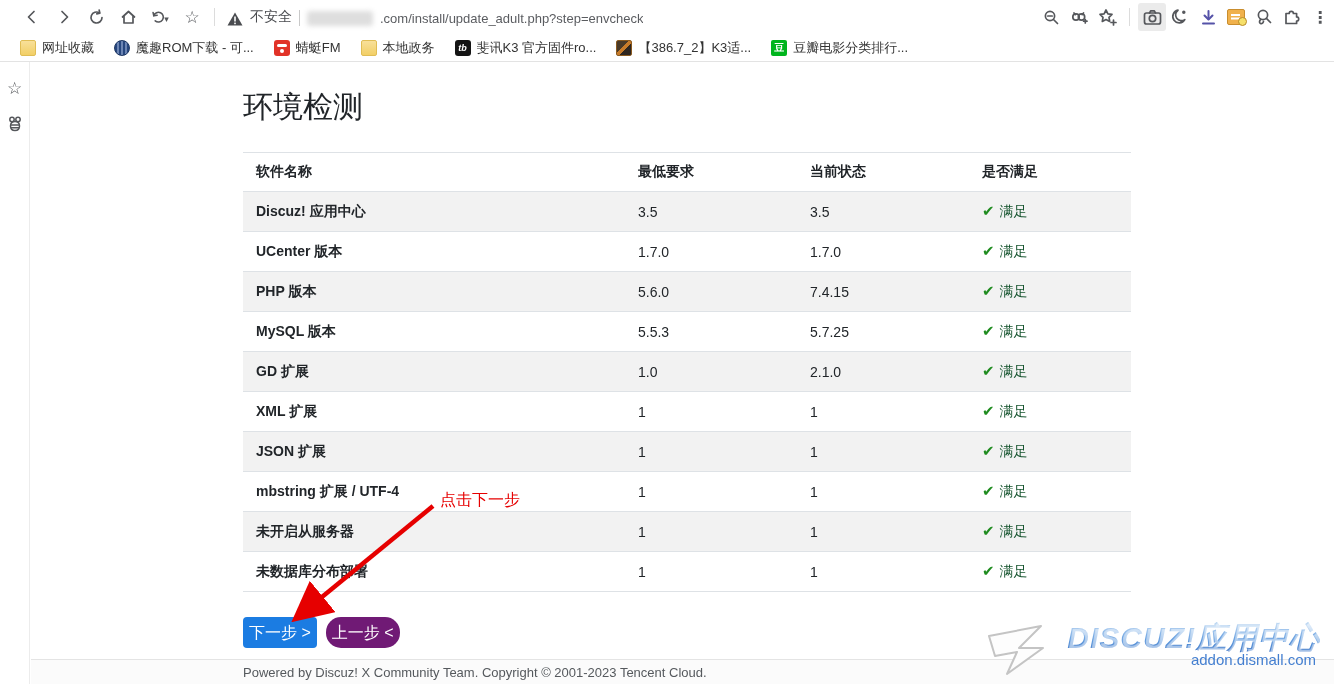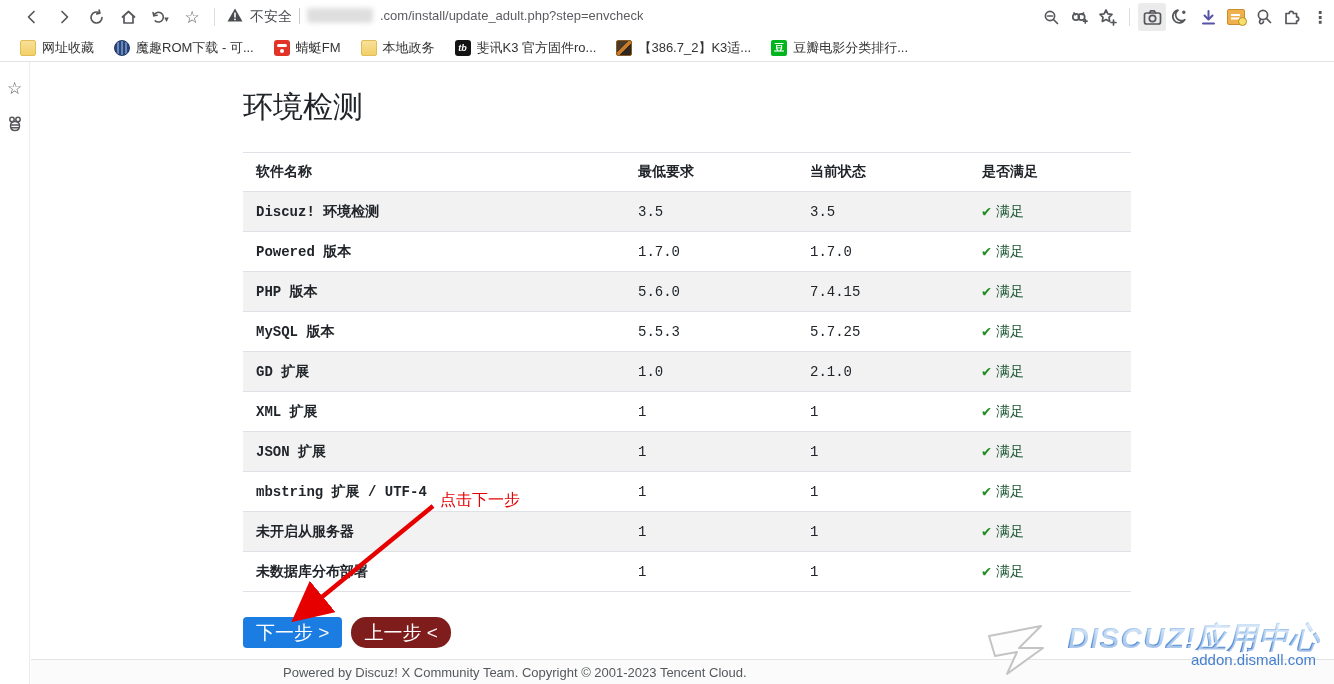--- a/index.html
+++ b/index.html
@@ -11,21 +11,21 @@
              background:#fff; display:flex; align-items:center; }
   .nav-group { display:flex; align-items:center; gap:4px; padding-left:18px; }
   .tb-btn { width:28px; height:28px; display:flex; align-items:center; justify-content:center;
             color:#55575b; border-radius:4px; cursor:pointer; flex:none; }
   .tb-btn svg { stroke:#55575b; fill:none; stroke-width:1.7; stroke-linecap:round; stroke-linejoin:round; }
   .tb-sep { width:1px; height:18px; background:#dcdcdc; margin:0 8px; flex:none; }
   .glyph-star::after { content:"☆"; font-size:17px; line-height:1; }
   .glyph-dots::after { content:"⋮"; font-size:16px; font-weight:bold; color:#55575b; }
   .caret::after { content:"▾"; font-size:9px; color:#55575b; margin-left:-2px; }
 
-  .addr { display:flex; align-items:flex-start; gap:7px; margin-left:4px; flex:1; min-width:0; }
+  .addr { display:flex; align-items:flex-end; gap:7px; margin-left:4px; flex:1; min-width:0; }
   .warn-tri { width:16px; height:14px; position:relative; flex:none; }
   .sec-label { font-size:14px; color:#4a4c50; white-space:nowrap; }
   .addr-sep { width:1px; height:16px; background:#c9c9c9; }
   .blur-domain { width:66px; height:15px; border-radius:3px; background:#dedede; filter:blur(2.5px); flex:none; }
   .url-text { font-size:13px; color:#5a5c60; white-space:nowrap; overflow:hidden; }
 
   .action-group { display:flex; align-items:center; padding-right:0; }
   .tb-btn.active-tool { background:#ebebeb; border-radius:3px; }
   .dl-icon svg { stroke:#5552a8; }
   .note-box { width:18px; height:16px; background:#f0b14c; border:1px solid #c98d2e; border-radius:2px; position:relative; }
@@ -63,46 +63,46 @@
   .rail-btn { width:20px; height:20px; display:flex; align-items:center; justify-content:center;
               color:#55575b; cursor:pointer; }
   .rail-btn svg { stroke:#55575b; fill:none; stroke-width:1.5; stroke-linecap:round; stroke-linejoin:round; }
 
   
   .main { position:absolute; top:62px; left:31px; width:1303px; height:622px; background:#fff; }
   .content { padding:26px 0 0 212px; }
   .page-title { font-size:30px; font-weight:500; color:#212529; line-height:38px; }
 
   table.env-table { border-collapse:collapse; width:888px; margin-top:26px; font-size:14px; color:#212529; }
-  table.env-table th, table.env-table td { text-align:left; padding:10px 13px; border-top:1px solid #dee2e6;font-family:Liberation Mono, monospace; }
+  table.env-table th, table.env-table td { text-align:left; padding:10px 13px; border-top:1px solid #dee2e6; }
   table.env-table thead th { border-bottom:1px solid #dee2e6; font-weight:bold; }
   table.env-table tbody th { font-weight:bold; }
   table.env-table tbody tr:nth-child(odd) { background:#f2f2f2; }
   table.env-table tbody tr:last-child { border-bottom:1px solid #dee2e6; }
   .col-name  { width:382px; }
   .col-min   { width:172px; }
   .col-cur   { width:172px; }
   .col-ok    { width:162px; }
   .check { color:#1f8c1f; font-weight:bold; margin-right:5px; font-size:15px; }
   .ok-text { color:#14532d; }
 
   .btn-row { margin-top:25px; display:flex; gap:9px; }
-  .btn { font-size:19px; color:#fff; border:none; border-radius:4px; padding:7px 13px;
+  .btn { font-size:16px; color:#fff; border:none; border-radius:4px; padding:7px 6px;
          cursor:pointer; line-height:17px; font-family:inherit; }
   .btn-primary { background:#1b7ce2; }
-  .btn-secondary { background:#7f1d1d;border-radius:15px; }
+  .btn-secondary { background:#701a75;border-radius:15px; }
 
   
   .annot-text { position:absolute; left:440px; top:490px; color:#e60000; font-size:16px;
                 font-weight:500; z-index:6; white-space:nowrap; }
   .annot-arrow { position:absolute; left:280px; top:498px; width:170px; height:135px; z-index:6; }
 
   
   .footer { position:absolute; left:31px; bottom:0; width:1303px; height:25px; background:#fbfbfb;
-            border-top:1px solid #e4e4e4; display:flex; align-items:center;padding-left:40px; }
+            border-top:1px solid #e4e4e4; display:flex; align-items:center; }
   .footer-text { margin-left:212px; font-size:13px; color:#55595d; }
 
   
   .watermark { position:absolute; right:14px; bottom:6px; z-index:7; display:flex;
                align-items:flex-start; gap:2px; }
   .wm-text { text-align:right; }
   .wm-title { font-size:30px; font-weight:bold; font-style:italic; letter-spacing:1px;
               background:linear-gradient(#b9d5f2 10%, #5a97dd 55%, #3a72c4 100%);
               -webkit-background-clip:text; background-clip:text; color:transparent;
               text-shadow:1px 1px 1px rgba(255,255,255,.55); line-height:32px; }
@@ -278,29 +278,29 @@
       <thead>
         <tr>
           <th class="col-name">软件名称</th>
           <th class="col-min">最低要求</th>
           <th class="col-cur">当前状态</th>
           <th class="col-ok">是否满足</th>
         </tr>
       </thead>
       <tbody id="env-tbody">
           <tr>
-    <th class="col-name">Discuz! 环境检测</th>
+    <th class="col-name">Discuz! 应用中心</th>
     <td class="col-min">3.5</td>
     <td class="col-cur">3.5</td>
     <td class="col-ok">
       <span class="check">✔</span><span class="ok-text">满足</span>
     </td>
   </tr>
           <tr>
-    <th class="col-name">Powered 版本</th>
+    <th class="col-name">UCenter 版本</th>
     <td class="col-min">1.7.0</td>
     <td class="col-cur">1.7.0</td>
     <td class="col-ok">
       <span class="check">✔</span><span class="ok-text">满足</span>
     </td>
   </tr>
           <tr>
     <th class="col-name">PHP 版本</th>
     <td class="col-min">5.6.0</td>
     <td class="col-cur">7.4.15</td>

